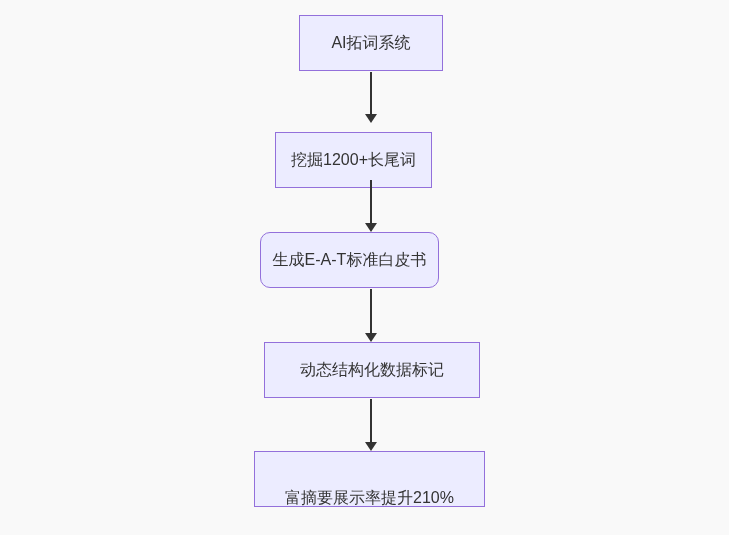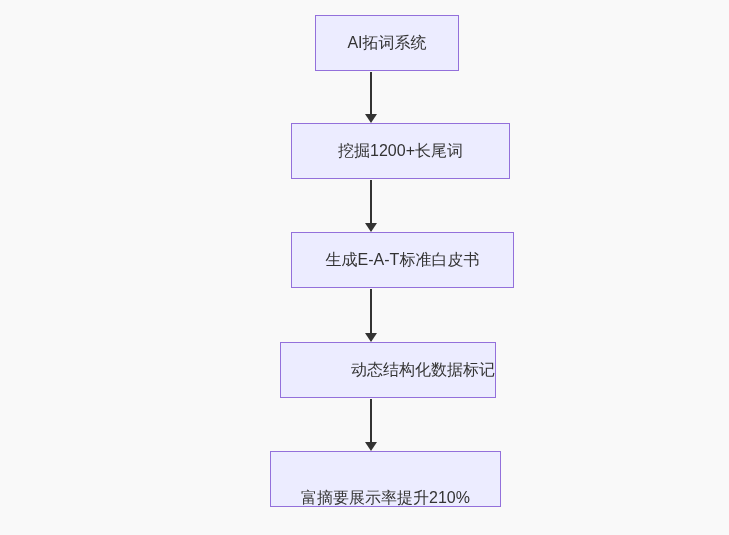--- a/index.html
+++ b/index.html
@@ -19,21 +19,20 @@
   }
 
   .node {
     position: absolute;
     height: 56px;
     background: #ececff;
     border: 1px solid #9370db;
     display: flex;
     align-items: center;
     justify-content: center;
-    margin-left: 16px;
   }
 
   .node .label {
     color: #333333;
     font-size: 16px;
     line-height: 1;
     white-space: nowrap;
     text-align: center;
   }
 
@@ -54,23 +53,23 @@
   .edge .head {
     width: 0;
     height: 0;
     border-left: 6px solid transparent;
     border-right: 6px solid transparent;
     border-top: 9px solid #333333;
   }
 
   
   #node-0 { left: 299px; top: 15px;  width: 144px; }
-  #node-1 { left: 275px; top: 123px; width: 219px; }
-  #node-2 { left: 275px; top: 232px; width: 223px; }
-  #node-3 { left: 264px; top: 342px; width: 216px; justify-content: flex-end; }
+  #node-1 { left: 275px; top: 132px; width: 157px; }
+  #node-2 { left: 260px; top: 232px; width: 179px; border-radius: 10px; }
+  #node-3 { left: 264px; top: 342px; width: 216px; }
   #node-4 { left: 254px; top: 451px; width: 231px; align-items: flex-end; }
 
   
   #edge-0 { left: 365px; top: 72px;  height: 51px; }
   #edge-1 { left: 365px; top: 180px; height: 52px; }
   #edge-2 { left: 365px; top: 289px; height: 53px; }
   #edge-3 { left: 365px; top: 399px; height: 52px; }
 </style>
 </head>
 <body>

